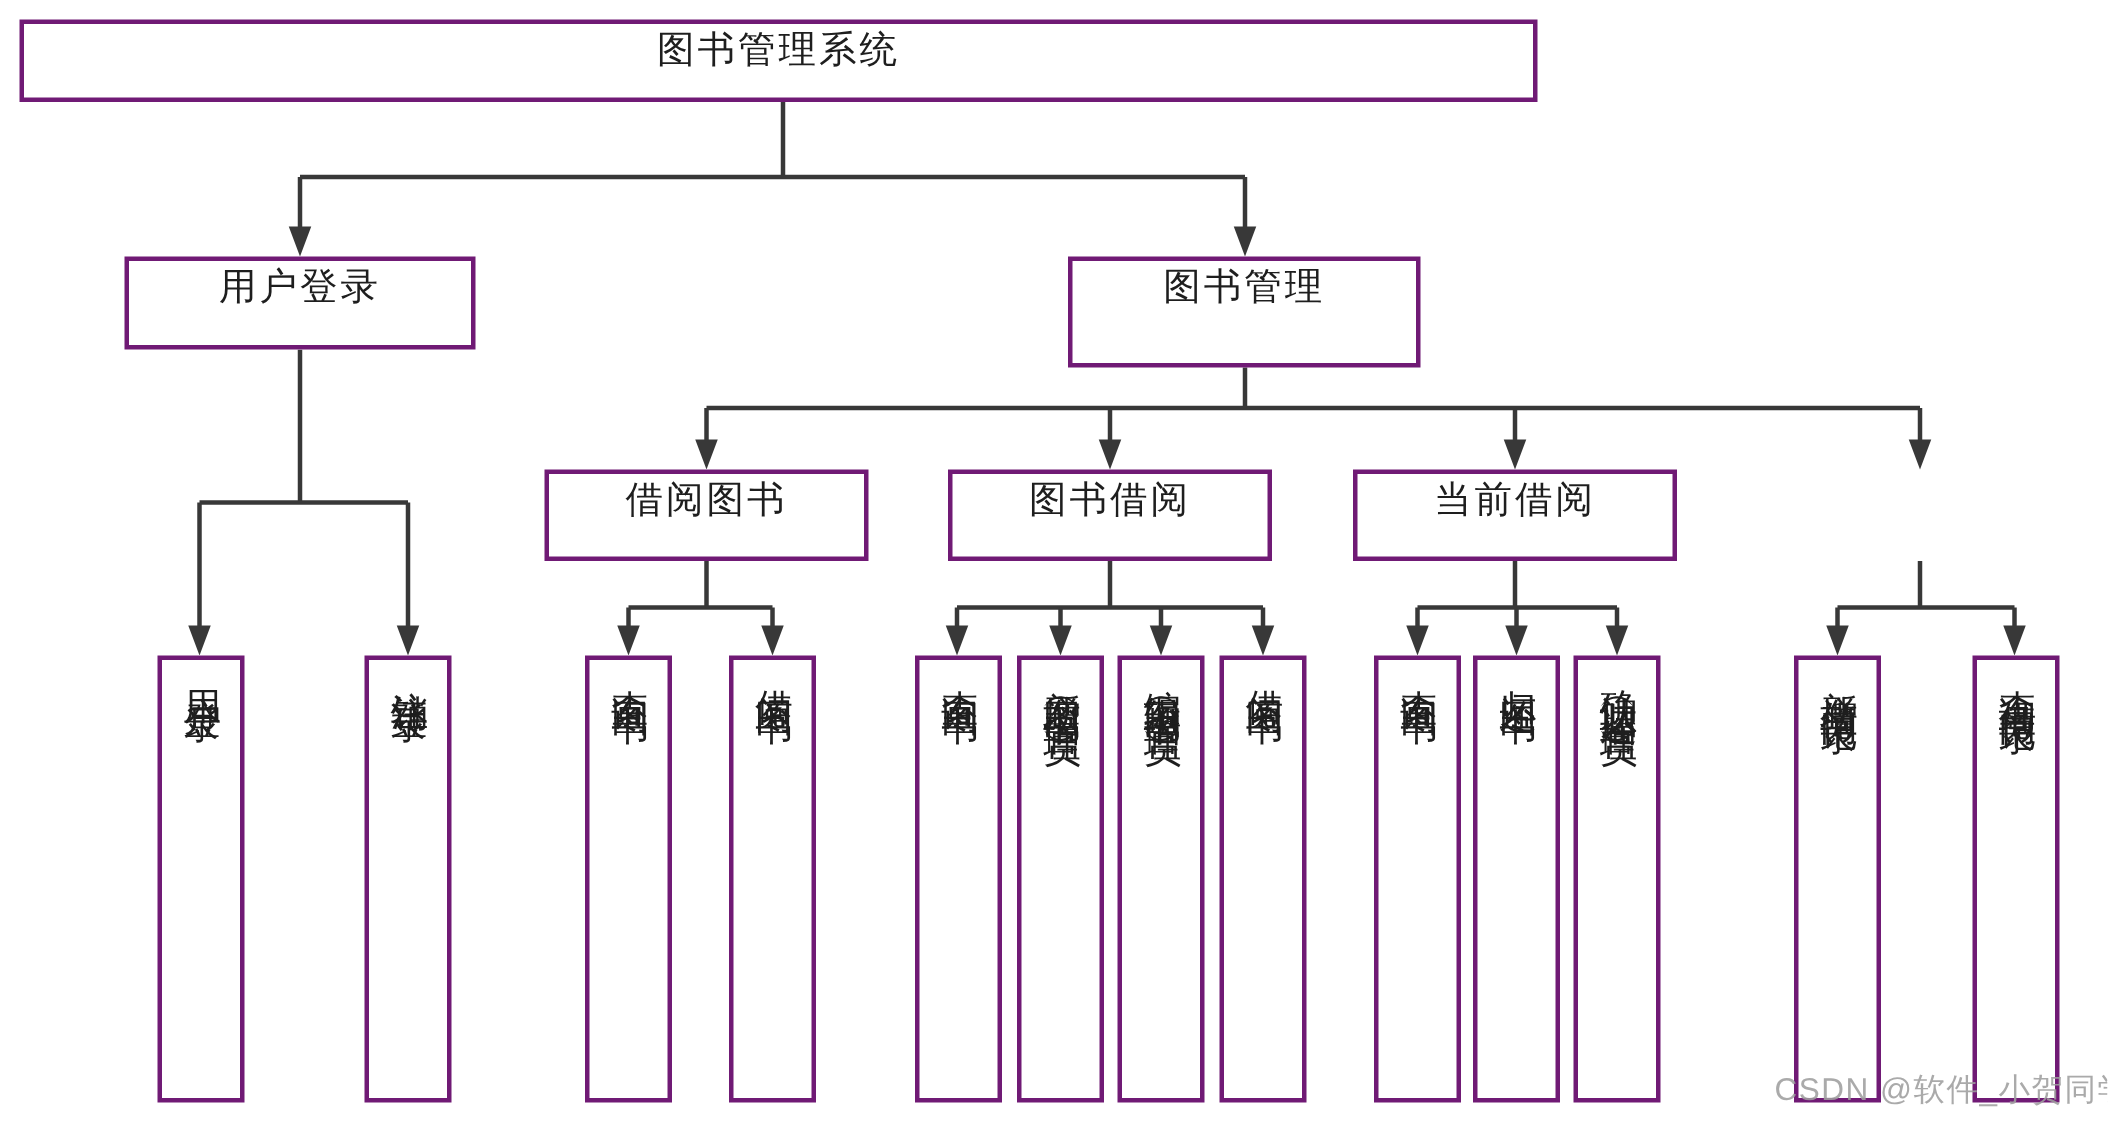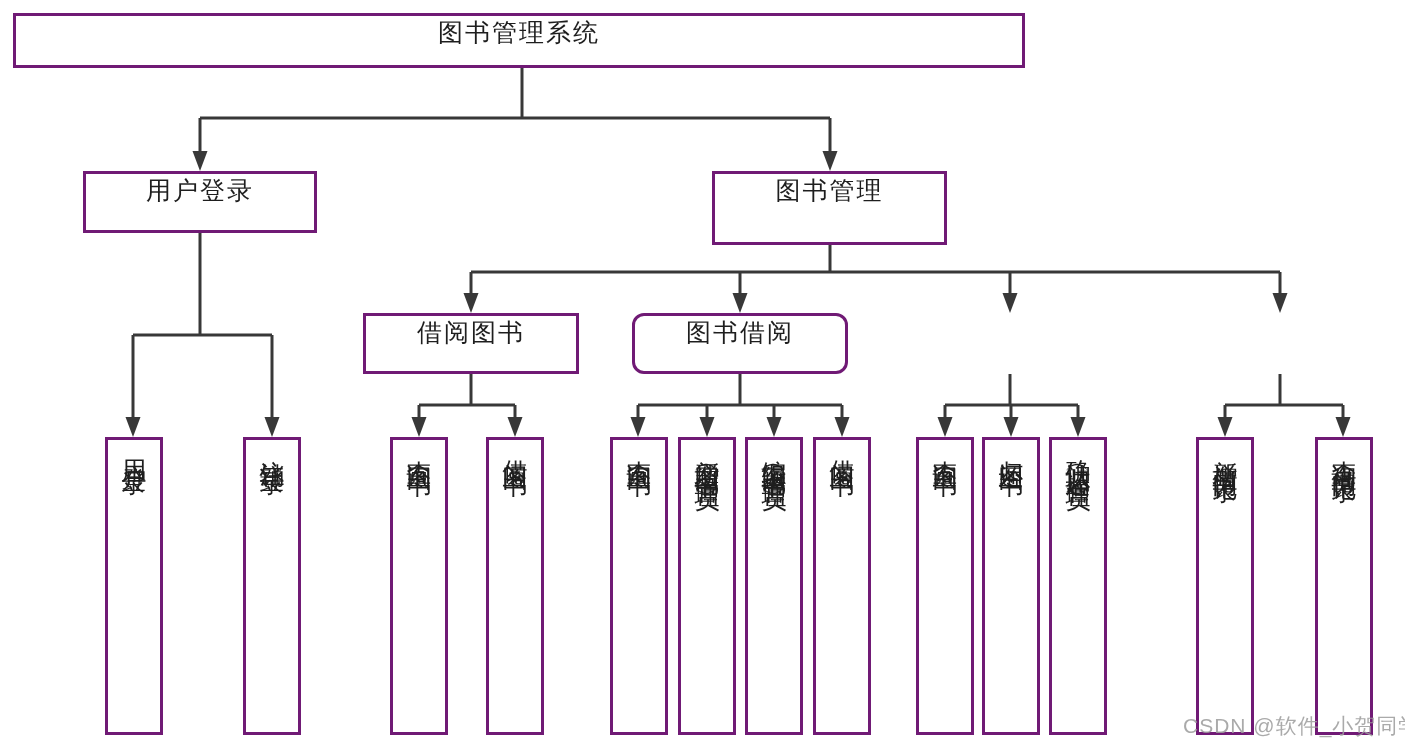--- a/index.html
+++ b/index.html
@@ -30,21 +30,21 @@
     white-space:nowrap;
   }
   
   .n-root{left:13px;top:13px;width:1012px;height:55px;}
   
   .n-l2-0{left:83px;top:171px;width:234px;height:62px;}
   .n-l2-1{left:712px;top:171px;width:235px;height:74px;}
   
   .n-l3{top:313px;width:216px;height:61px;}
   .n-l3-0{left:363px;}
-  .n-l3-1{left:632px;border-radius:12px;}
+  .n-l3-1{left:632px;}
   .n-l3-2{left:902px;}
   .n-l3-3{left:1172px;}
   
   .leaf{top:437px;width:58px;height:298px;}
   .lf-0{left:105px;}  .lf-1{left:243px;}
   .lf-2{left:390px;}  .lf-3{left:486px;}
   .lf-4{left:610px;}  .lf-5{left:678px;}
   .lf-6{left:745px;}  .lf-7{left:813px;}
   .lf-8{left:916px;}  .lf-9{left:982px;}
   .lf-10{left:1049px;}
@@ -140,20 +140,23 @@
   <div class="box n-l2-1">
     <span class="h-label">图书管理</span>
   </div>
 
   <div class="box n-l3 n-l3-0">
     <span class="h-label">借阅图书</span>
   </div>
   <div class="box n-l3 n-l3-1">
     <span class="h-label">图书借阅</span>
   </div>
+  <div class="box n-l3 n-l3-2">
+    <span class="h-label">当前借阅</span>
+  </div>
 
   <div class="box leaf lf-0">
     <span class="v-label">用户登录</span>
   </div>
   <div class="box leaf lf-1">
     <span class="v-label">注销登录</span>
   </div>
   <div class="box leaf lf-2">
     <span class="v-label">查询图书</span>
   </div>

